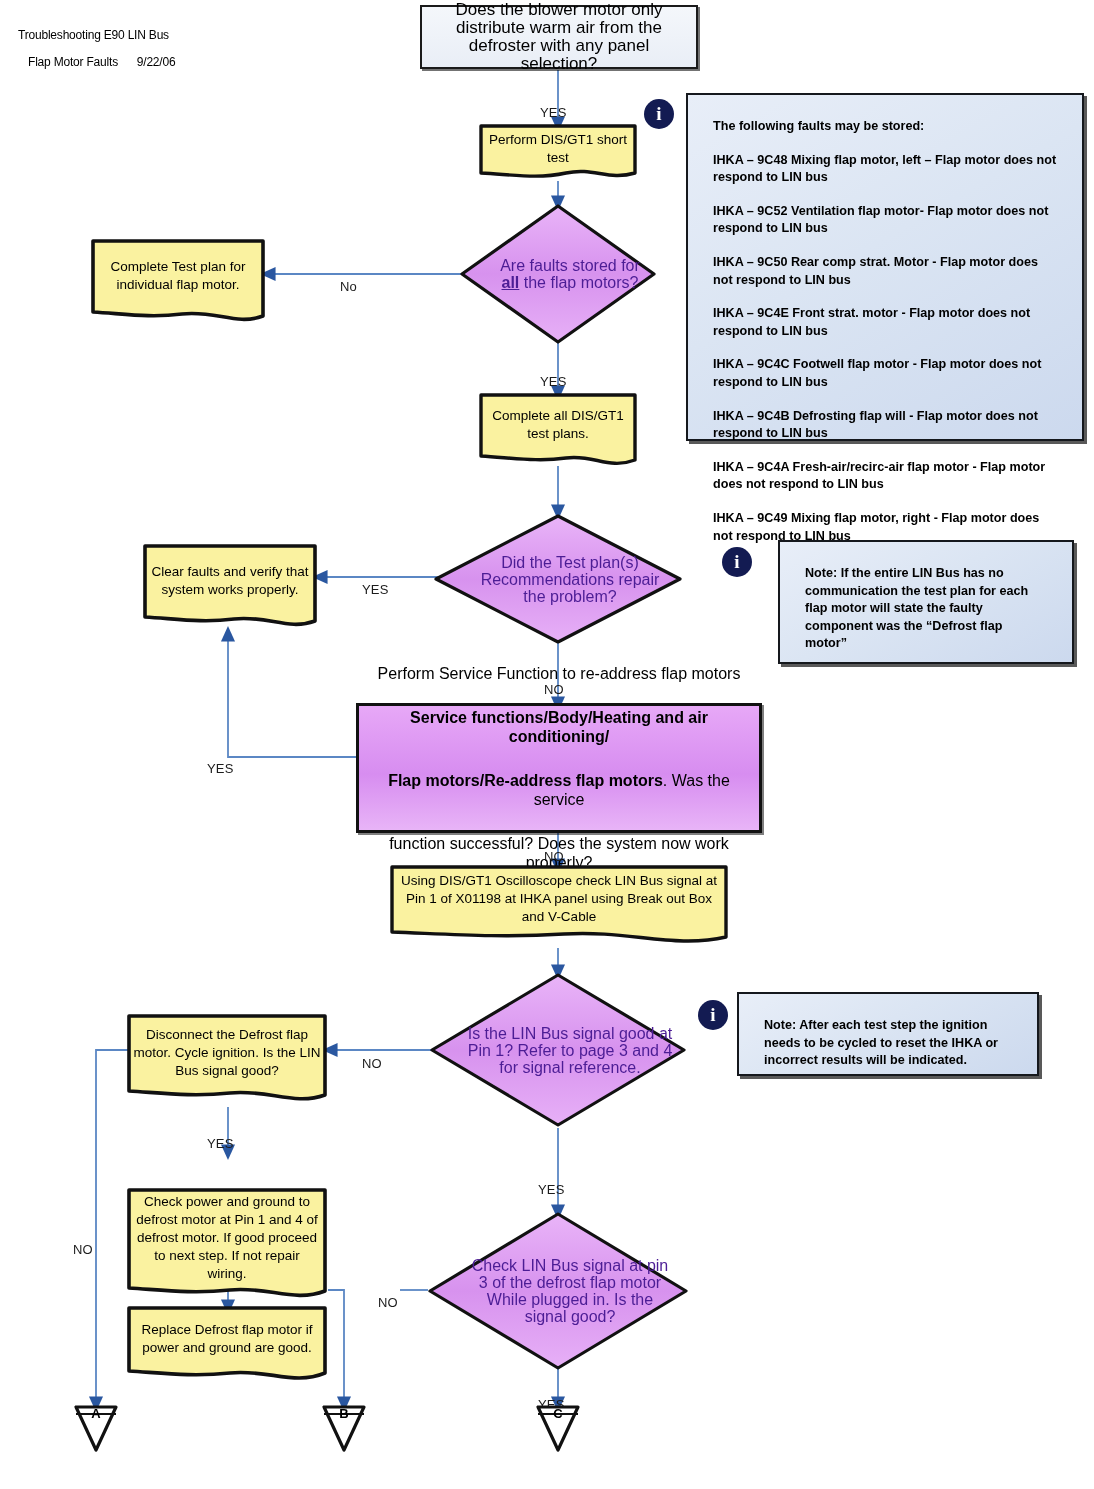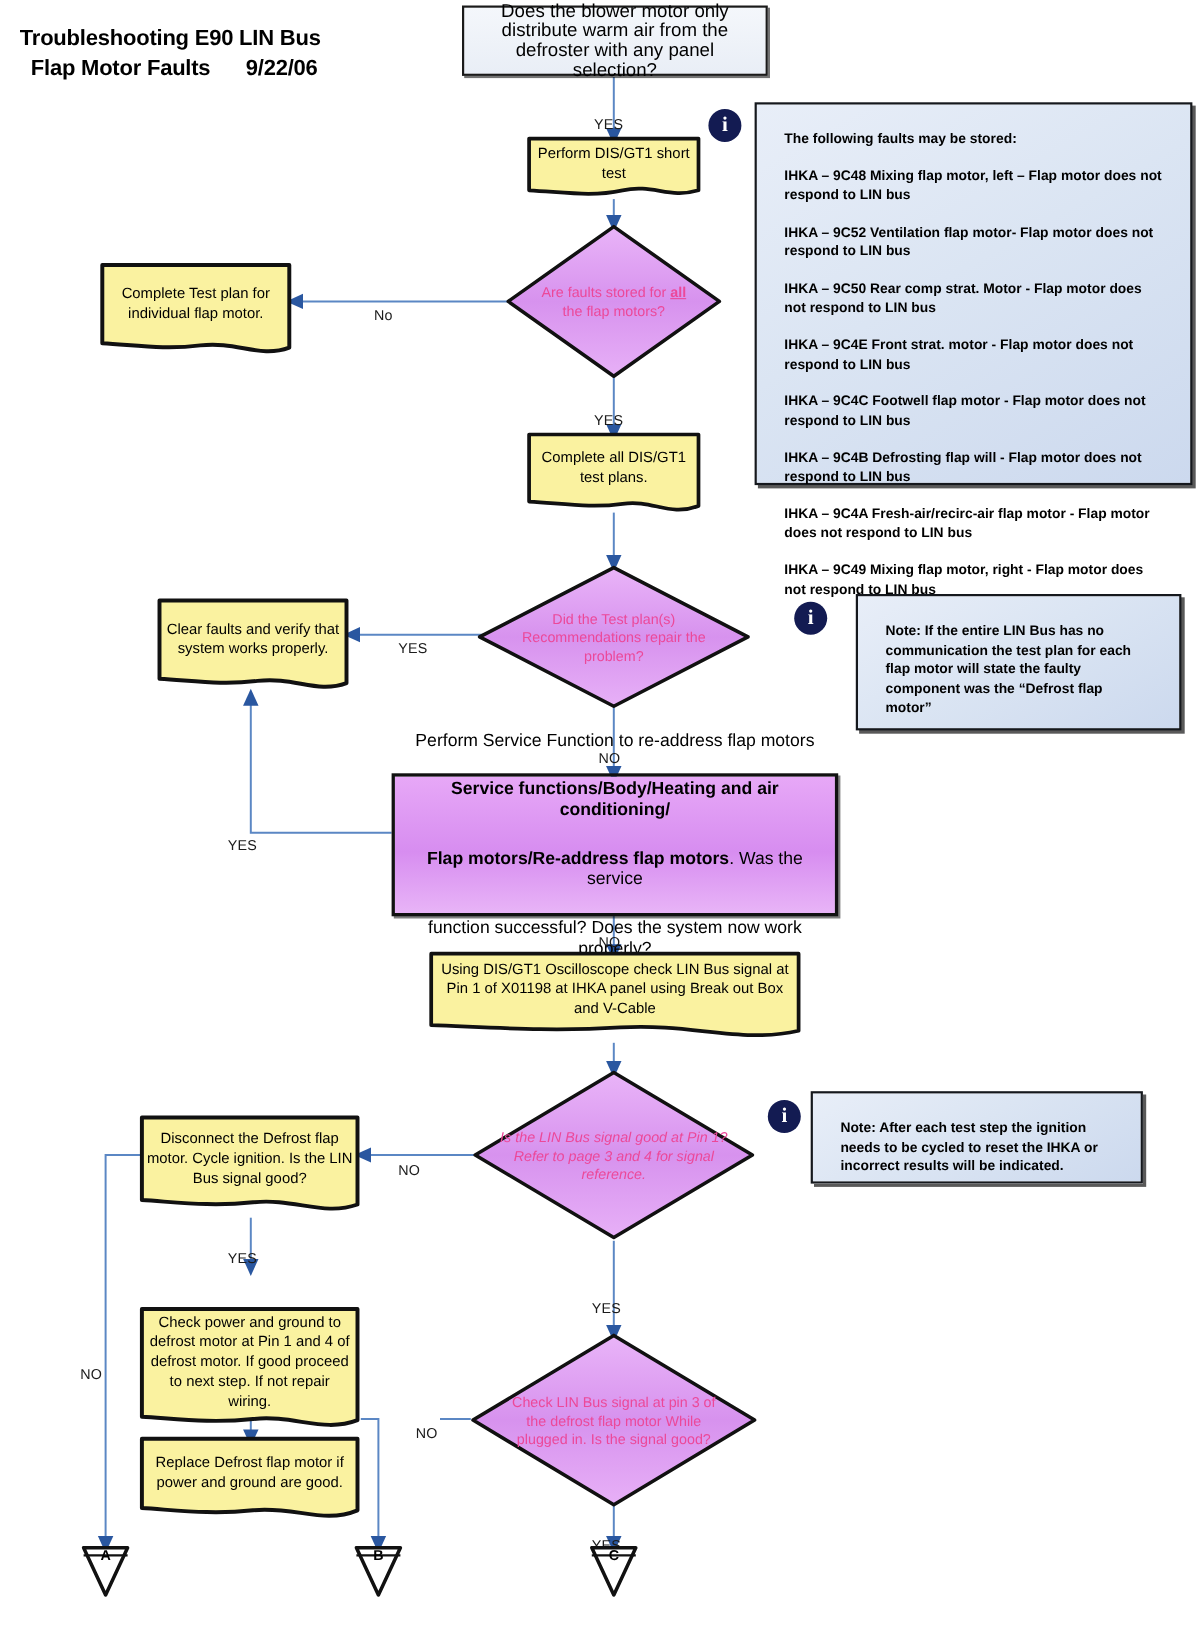--- a/index.html
+++ b/index.html
@@ -17,22 +17,22 @@
   #svg-layer{
     position:absolute;
     left:0;top:0;
     width:1094px;height:1489px;
     pointer-events:none;
   }
 
   
   .title{
     position:absolute;
-    font-weight:bold;
-    font-size:20px;
+    font-weight:normal;
+    font-size:12px;
     line-height:27px;
     color:#000;
     white-space:pre;
     letter-spacing:-0.2px;
   }
 
   
   .node{
     position:absolute;
     box-sizing:border-box;
@@ -65,27 +65,27 @@
     font-size:13.5px;
     line-height:18px;
     color:#000;
     padding:3px 7px;
   }
 
   
   .diamond-wrap{position:absolute;}
   .diamond-wrap svg{position:absolute;left:0;top:0;}
   .diamond-wrap .dia-text{
-    position:absolute;left:0;top:0;
+    position:absolute;left:12px;top:0;
     width:100%;height:100%;
     box-sizing:border-box;
     display:flex;align-items:center;justify-content:center;
     text-align:center;
-    font-size:13px;line-height:17px;
-    color:#ec4899;
+    font-size:16px;line-height:17px;
+    color:#4c1d95;
     padding:0 14%;
   }
 
   
   .box-purple{
     background:linear-gradient(180deg,#e7a8f7 0%,#d78df0 55%,#e8b4f7 100%);
     border:3px solid #111;
     font-size:16px;
     line-height:19px;
     padding:6px 10px;
@@ -282,21 +282,21 @@
 
   <div class="doc-wrap" style="left:389px;top:864px;width:340px;height:88px;">
     <svg class="doc-svg" width="340" height="88" viewBox="0 0 340 88">
       <path d="M3,3 L337,3 L337,73 C285,85 240,66 175,70 C110,74 58,70 3,68 Z" fill="#faf2a0" stroke="#111" stroke-width="3.4" stroke-linejoin="round"></path>
     </svg>
     <div class="doc-text" style="width:340px;height:70px;">
       <span>Using DIS/GT1 Oscilloscope check LIN Bus signal at Pin 1 of X01198 at IHKA panel using Break out Box and V-Cable</span>
     </div>
   </div>
 
-  <div class="diamond-wrap" style="left:428px;top:971px;width:260px;height:158px;font-style:italic;">
+  <div class="diamond-wrap" style="left:428px;top:971px;width:260px;height:158px;">
     <svg width="260" height="158" viewBox="0 0 260 158">
       <defs>
         <linearGradient id="pg3" x1="0" y1="0" x2="0" y2="1">
           <stop offset="0%" stop-color="#e9b4f8"></stop>
           <stop offset="50%" stop-color="#d792ee"></stop>
           <stop offset="100%" stop-color="#e7b0f7"></stop>
         </linearGradient>
       </defs>
       <path d="M130,4 L256,79 L130,154 L4,79 Z" fill="url(#pg3)" stroke="#111" stroke-width="3.2" stroke-linejoin="round"></path>
     </svg>

